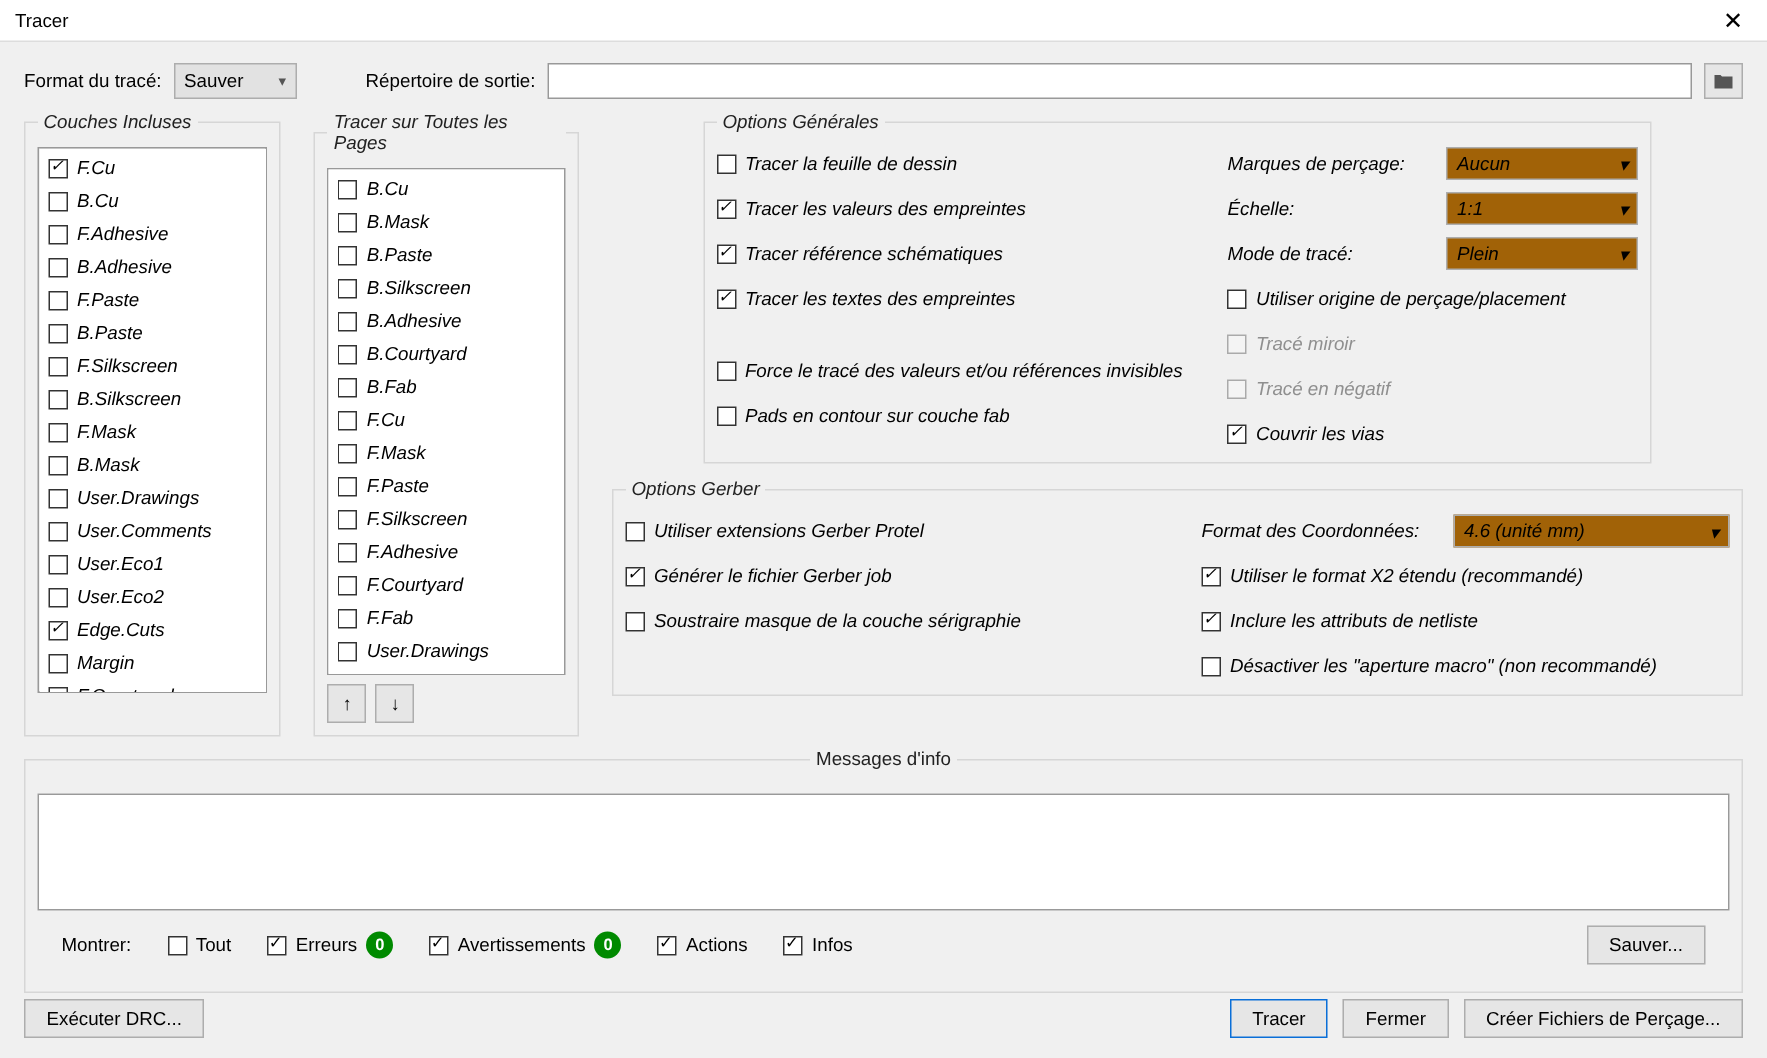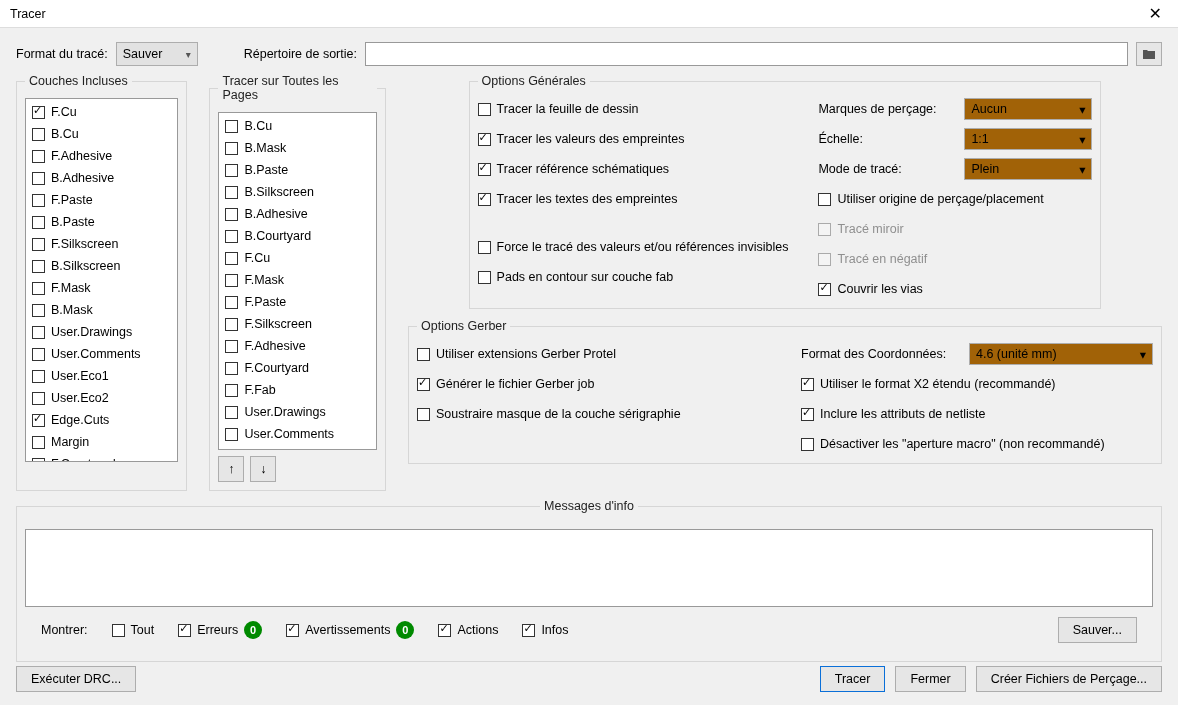--- a/index.html
+++ b/index.html
@@ -9,21 +9,21 @@
 .titlebar .title { padding-left: 2px; }
 .titlebar .close { font-size: 16px; font-family: sans-serif; cursor: default; padding: 2px 8px; }
 
 .topbar { padding: 14px 16px 8px 16px; display: flex; align-items: center; gap: 8px; }
 .topbar label { white-space: nowrap; }
 .select { background: #e2e2e2; border: 1px solid #adadad; height: 24px; padding: 0 6px; display: inline-flex; align-items: center; justify-content: space-between; gap: 10px; position: relative; min-width: 82px;}
 .select .chev { font-size: 10px; color: #555; }
 .field { background: #fff; border: 1px solid #999; height: 24px; flex: 1; padding: 0 6px; }
 .icon-btn { height: 24px; width: 26px; background: #e6e6e6; border: 1px solid #adadad; display:inline-flex; align-items:center; justify-content:center; }
 
-.content { display: flex; gap: 22px; padding: 0 16px; }
+.content { display: flex; gap: 22px; padding: 0 16px; font-style: italic; }
 fieldset { border: 1px solid #d6d6d6; border-radius: 0; padding: 10px 8px 8px 8px; position: relative; margin-top: 0; }
 legend { padding: 0 4px; color: #222; }
 .col-left { width: 200px; }
 .col-mid { width: 206px; }
 .col-right { flex: 1; display:flex; flex-direction:column; gap:10px;align-items:center; }
 
 .listbox { background: #fff; border: 1px solid #999; height: 364px; overflow-y: scroll; padding: 2px; }
 .col-mid .listbox { height: 338px;}
 .listbox .row { display: flex; align-items: center; gap: 6px; height: 22px; padding-left: 4px; }
 .cb { width: 13px; height: 13px; border: 1px solid #333; display: inline-block; position: relative; background:#fff;}
@@ -182,20 +182,24 @@
         <div class="row">
           <span class="cb"></span>
           <span>B.Adhesive</span>
         </div>
         <div class="row">
           <span class="cb"></span>
           <span>B.Courtyard</span>
         </div>
         <div class="row">
           <span class="cb"></span>
+          <span>B.Fab</span>
+        </div>
+        <div class="row">
+          <span class="cb"></span>
           <span>F.Cu</span>
         </div>
         <div class="row">
           <span class="cb"></span>
           <span>F.Mask</span>
         </div>
         <div class="row">
           <span class="cb"></span>
           <span>F.Paste</span>
         </div>

